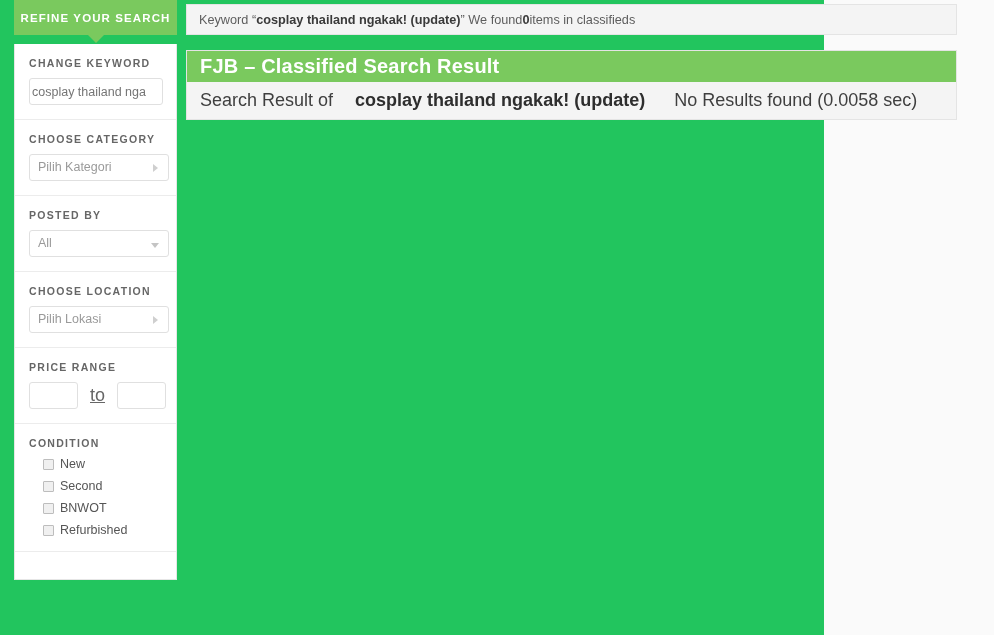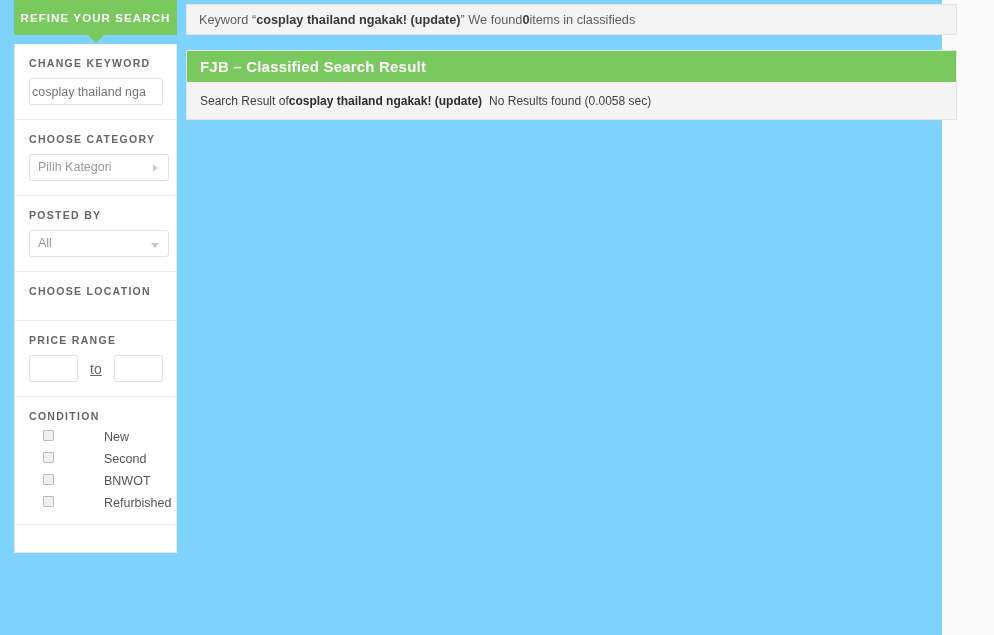--- a/index.html
+++ b/index.html
@@ -9,23 +9,23 @@
     width: 994px;
     height: 635px;
     overflow: hidden;
     background: #fafafa;
     font-family: "Liberation Sans", sans-serif;
     color: #555;
   }
 
   .page {
     position: relative;
-    width: 942px;
+    width: 824px;
     height: 635px;
-    background: #7dd3fc;
+    background: #22c55e;
   }
 
   
   .sidebar {
     position: absolute;
     left: 14px;
     top: 0;
     width: 163px;
   }
 
@@ -140,32 +140,31 @@
     border: 1px solid #e0e0e0;
     border-radius: 3px;
     background: #fff;
     outline: none;
     font-size: 12.5px;
     font-family: "Liberation Sans", sans-serif;
     padding: 0 5px;
     color: #555;
   }
   .price-sep {
-    font-size: 14px;
+    font-size: 18px;
     color: #666;
     padding: 0 12px;
     text-decoration: underline;
   }
 
   .check-row {
     display: flex;
-    align-items: flex-start;
+    align-items: flex-end;
     margin-bottom: 9px;
     padding-left: 14px;
-    gap: 44px;
   }
   .check-row:last-child { margin-bottom: 0; }
   .check-box {
     width: 11px;
     height: 11px;
     border: 1px solid #bdbdbd;
     background: #f0f0f0;
     border-radius: 1px;
     margin-right: 6px;
     flex: 0 0 auto;
@@ -207,33 +206,34 @@
   }
   .result-head {
     background: #7ac95e;
     height: 31px;
     display: flex;
     align-items: center;
     padding: 0 13px;
   }
   .result-head-title {
     color: #ffffff;
-    font-size: 15px;
+    font-size: 20px;
     font-weight: 700;
     letter-spacing: .2px;
     white-space: nowrap;
   }
   .result-body {
     height: 37px;
     display: flex;
     align-items: center;
     padding: 0 13px;
-    font-size: 12px;
+    font-size: 18px;
     color: #3f3f3f;
     white-space: nowrap;
+    gap: 22px;
   }
   .result-body b { font-weight: 700; color: #2e2e2e; }
   .result-body .muted { color: #3f3f3f; padding-left: 7px; text-align: center; }
 </style>
 </head>
 <body>
 
 <div class="page">
 
   <div class="sidebar">
@@ -260,20 +260,24 @@
       <div class="filter-block">
         <div class="filter-title">POSTED BY</div>
         <div class="select-box">
           <span>All</span>
           <span class="caret-down"></span>
         </div>
       </div>
 
       <div class="filter-block">
         <div class="filter-title">CHOOSE LOCATION</div>
+        <div class="select-box">
+          <span>Pilih Lokasi</span>
+          <span class="caret-right"></span>
+        </div>
       </div>
 
 
       <div class="filter-block">
         <div class="filter-title">PRICE RANGE</div>
         <div class="price-row">
           <input class="price-input" type="text" style="">
           <span class="price-sep">to</span>
           <input class="price-input" type="text" style="">
         </div>

